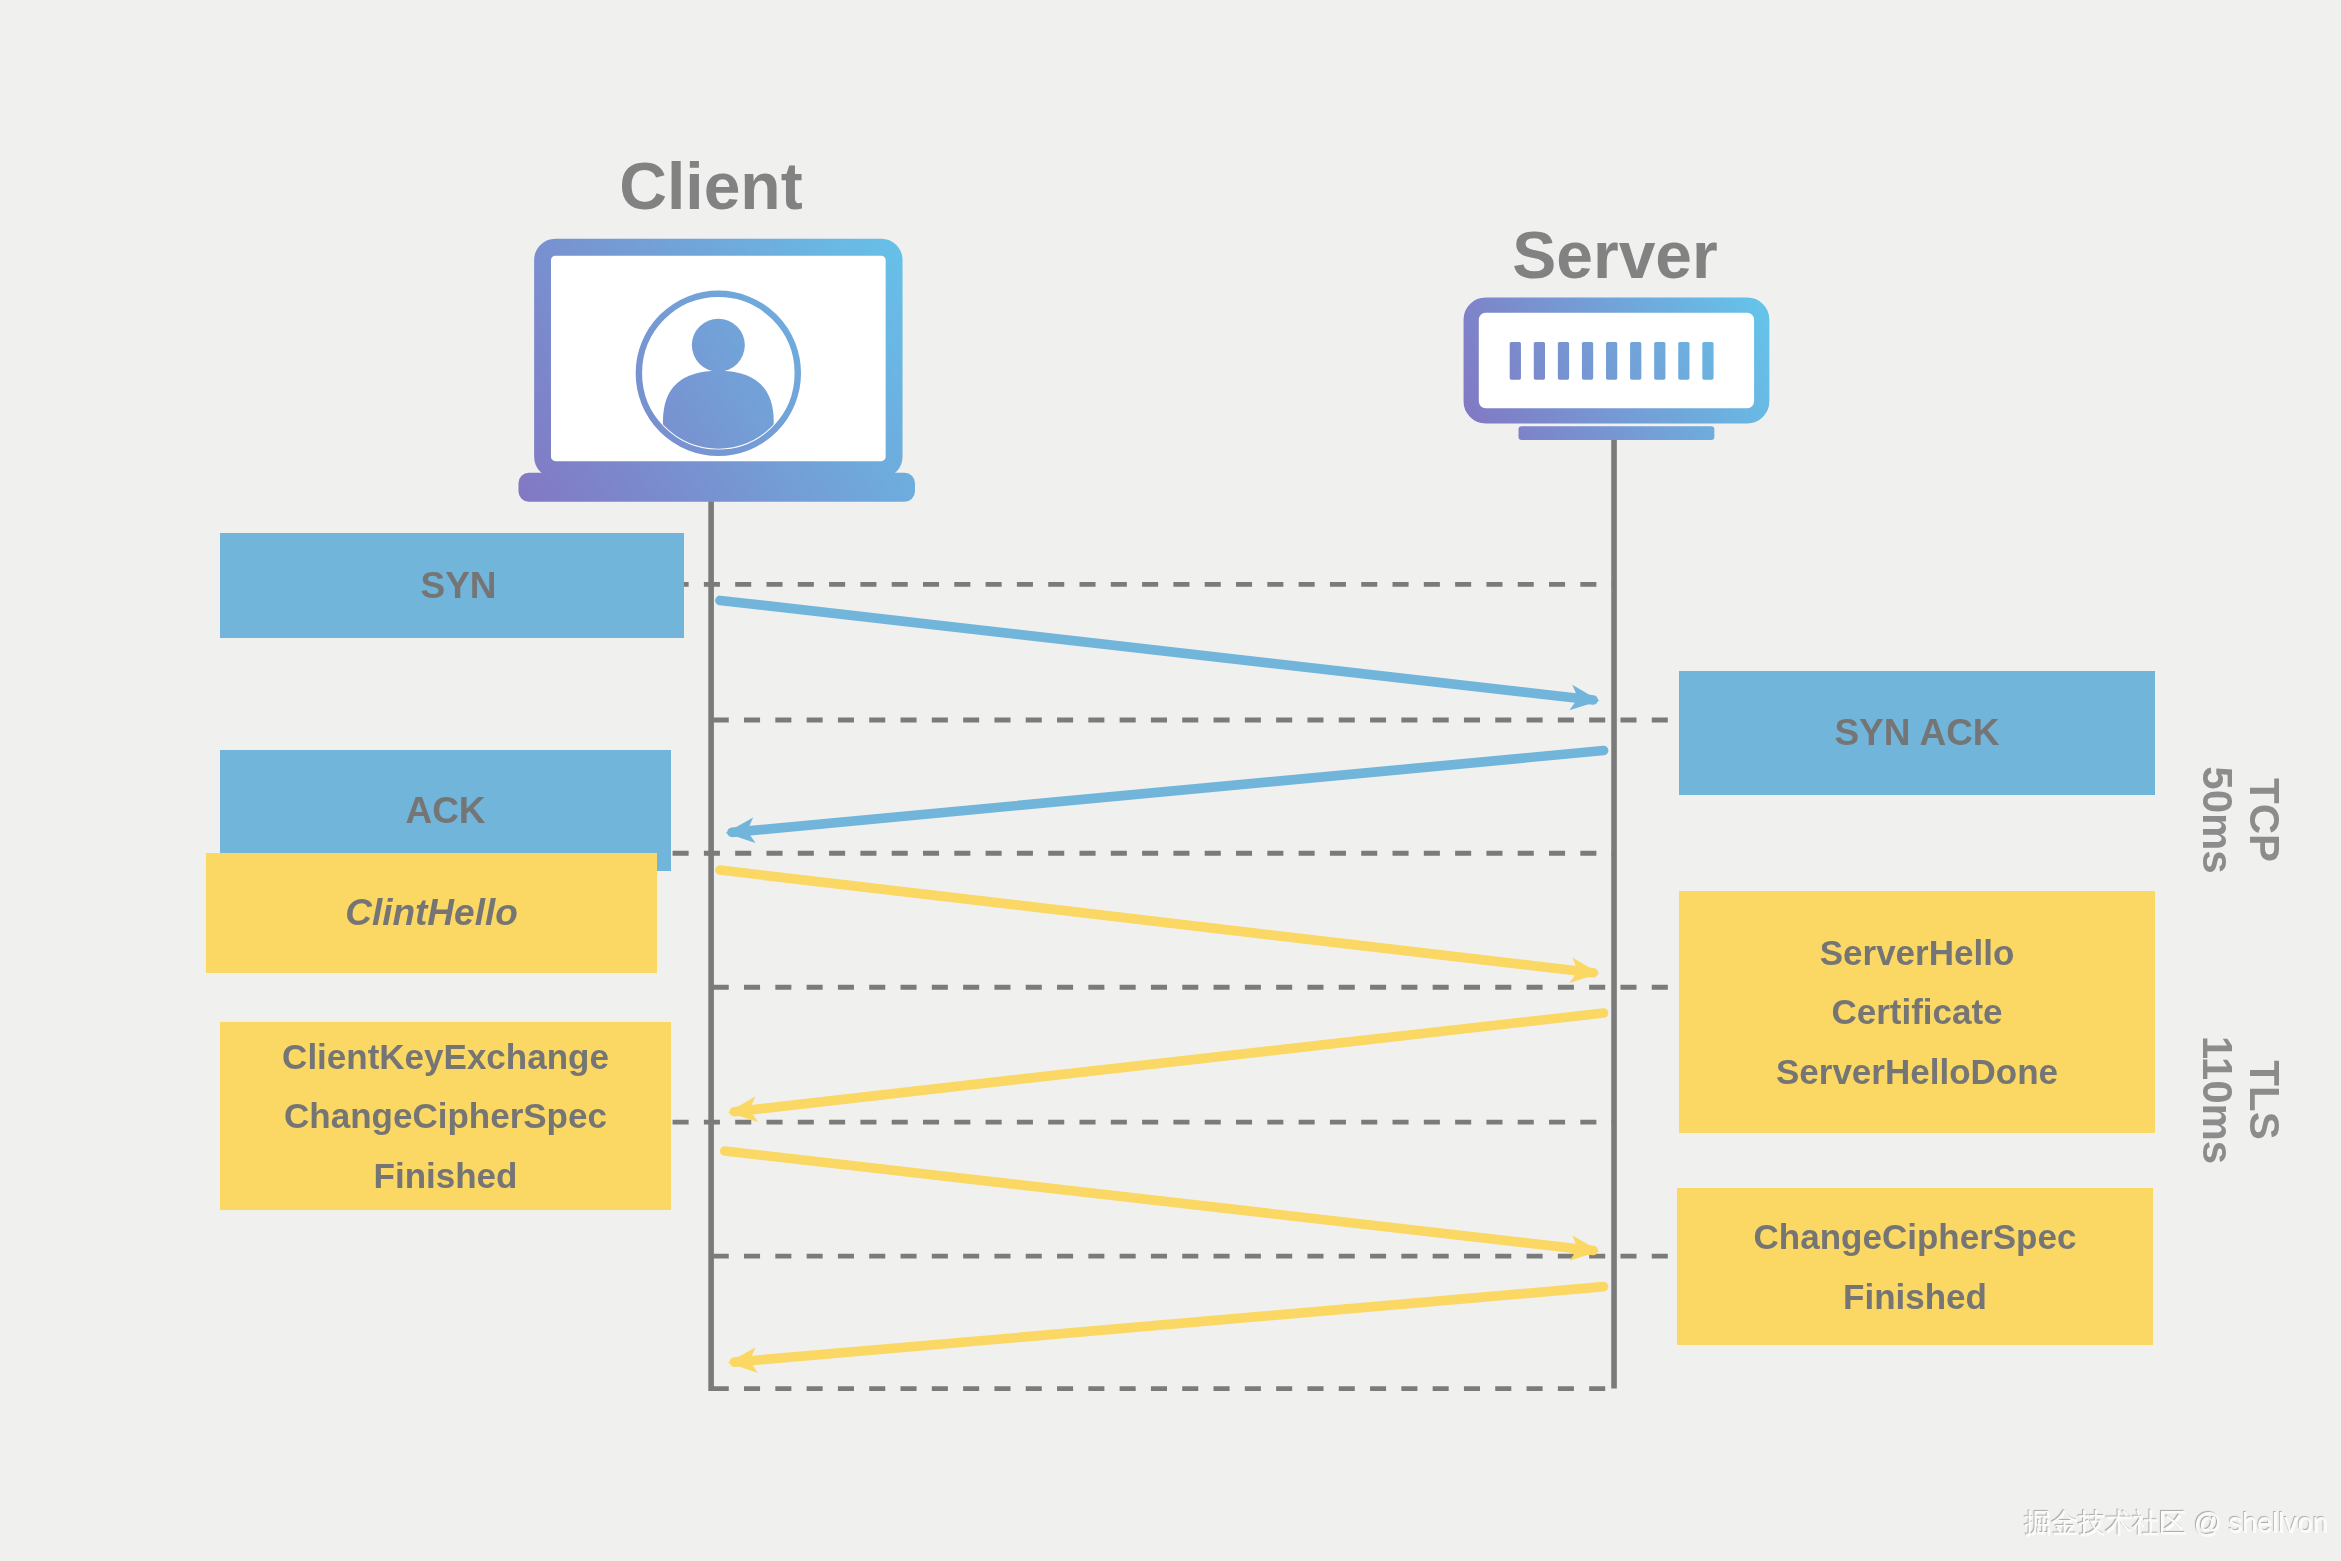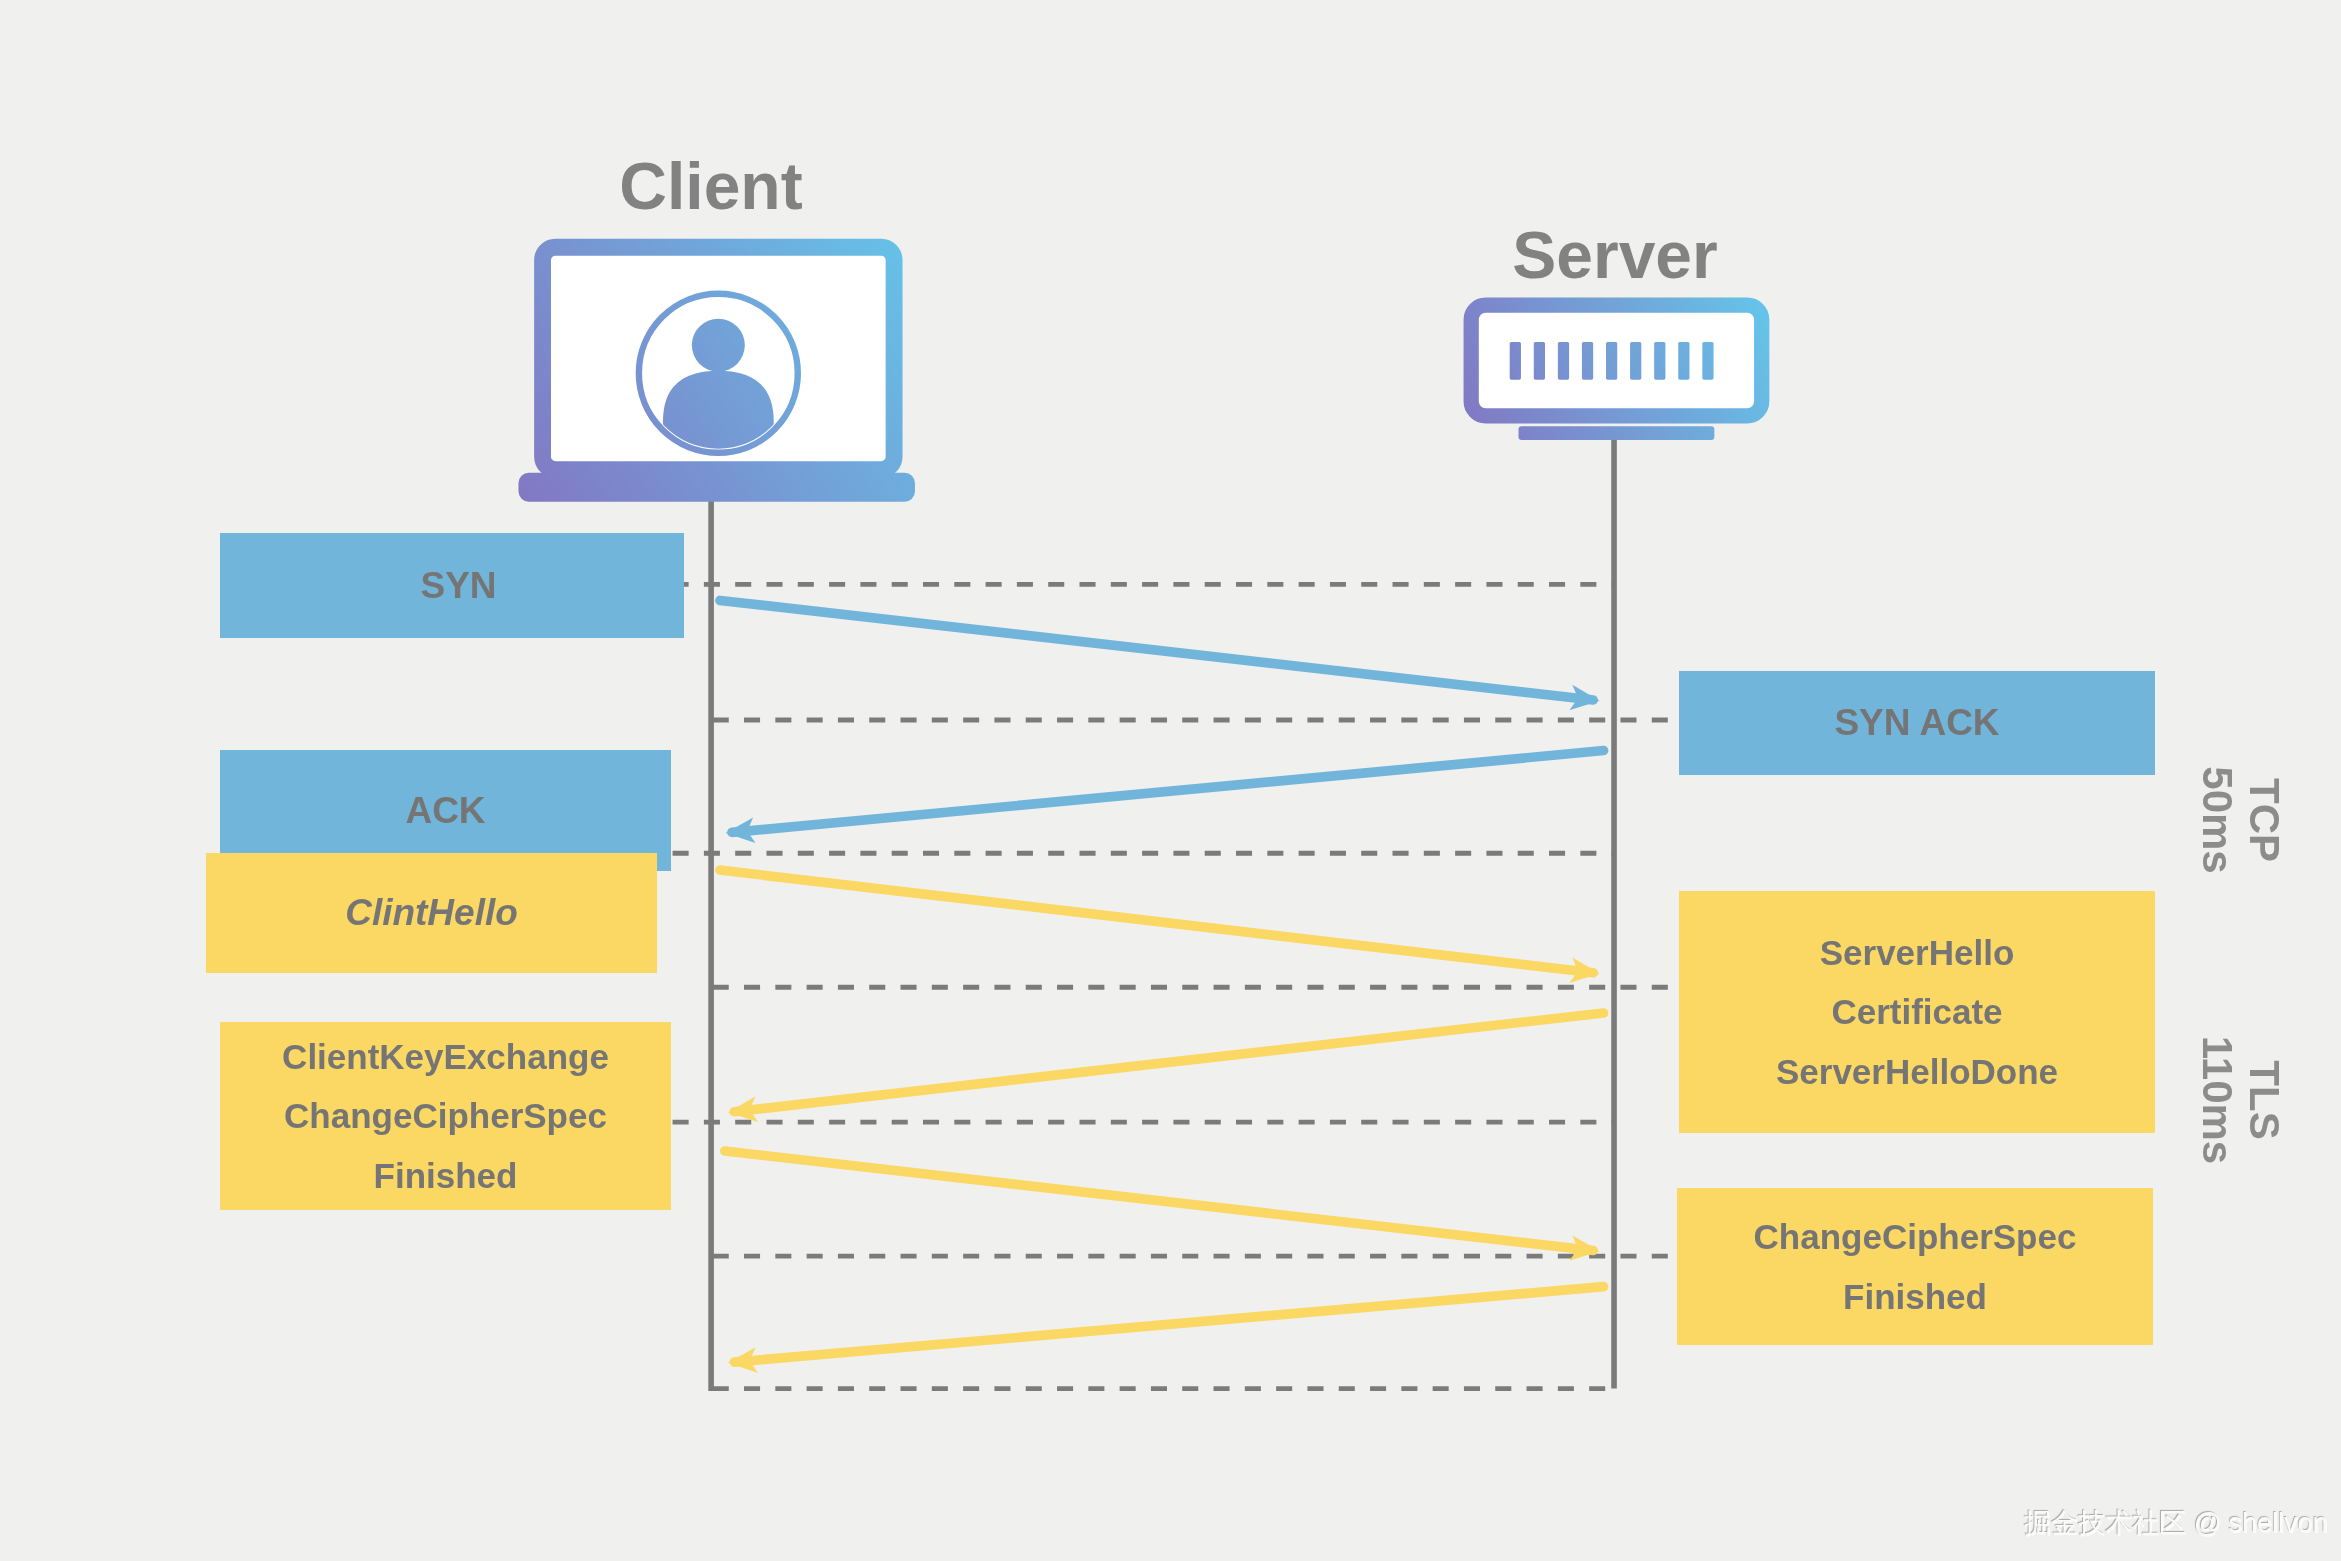--- a/index.html
+++ b/index.html
@@ -128,21 +128,21 @@
   <div class="actor-label" style="left:711px; top:148px;">Client</div>
   <div class="actor-label" style="left:1615px; top:217px;">Server</div>
 
   <div class="msg-box blue-box" style="left:220px; top:533px; width:451px; height:105px;padding-left:13px;">SYN</div>
   <div class="msg-box blue-box" style="left:220px; top:750px; width:451px; height:121px;">ACK</div>
   <div class="msg-box yellow-box" style="left:206px; top:853px; width:451px; height:120px;font-style:italic;">ClintHello</div>
   <div class="msg-box yellow-box multi" style="left:220px; top:1022px; width:451px; height:188px;">ClientKeyExchange
 ChangeCipherSpec
 Finished</div>
 
-  <div class="msg-box blue-box" style="left:1679px; top:671px; width:476px; height:104px;">SYN ACK</div>
+  <div class="msg-box blue-box" style="left:1679px; top:671px; width:476px; height:124px;">SYN ACK</div>
   <div class="msg-box yellow-box multi" style="left:1679px; top:891px; width:476px; height:242px;">ServerHello
 Certificate
 ServerHelloDone</div>
   <div class="msg-box yellow-box multi" style="left:1677px; top:1188px; width:476px; height:157px;">ChangeCipherSpec
 Finished</div>
 
   <div class="phase-label" style="left:2241px; top:820px;">
     <div>TCP</div>
     <div>50ms</div>
   </div>

